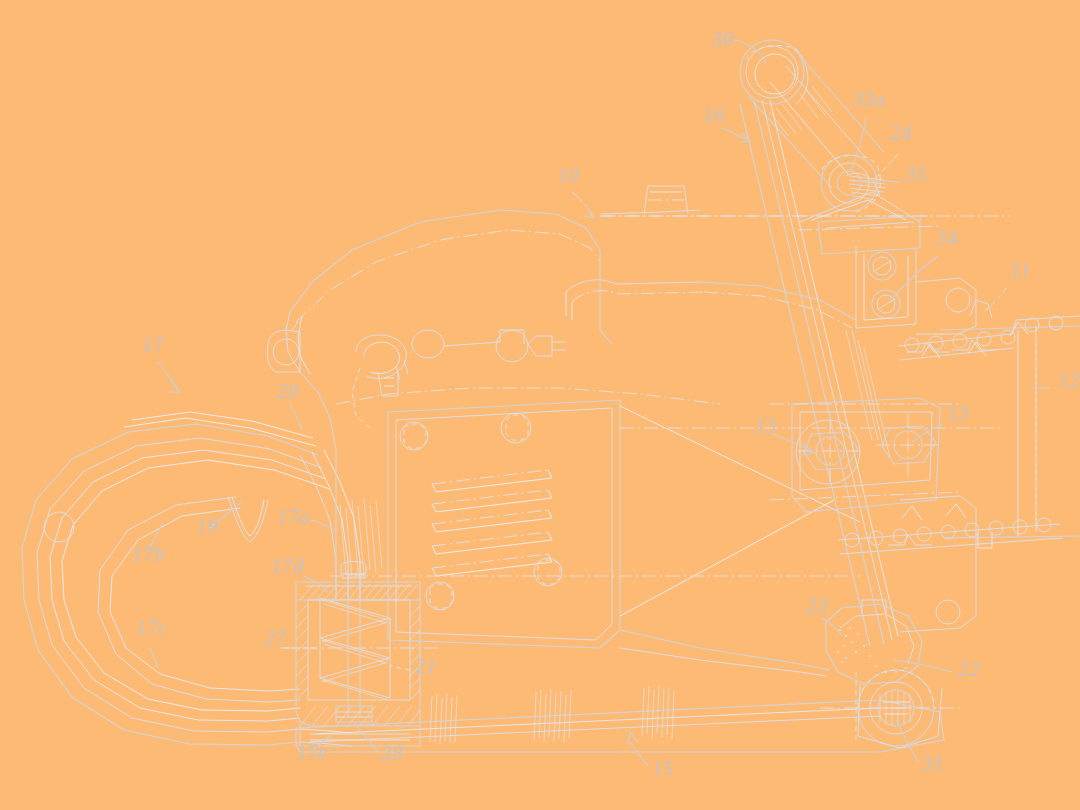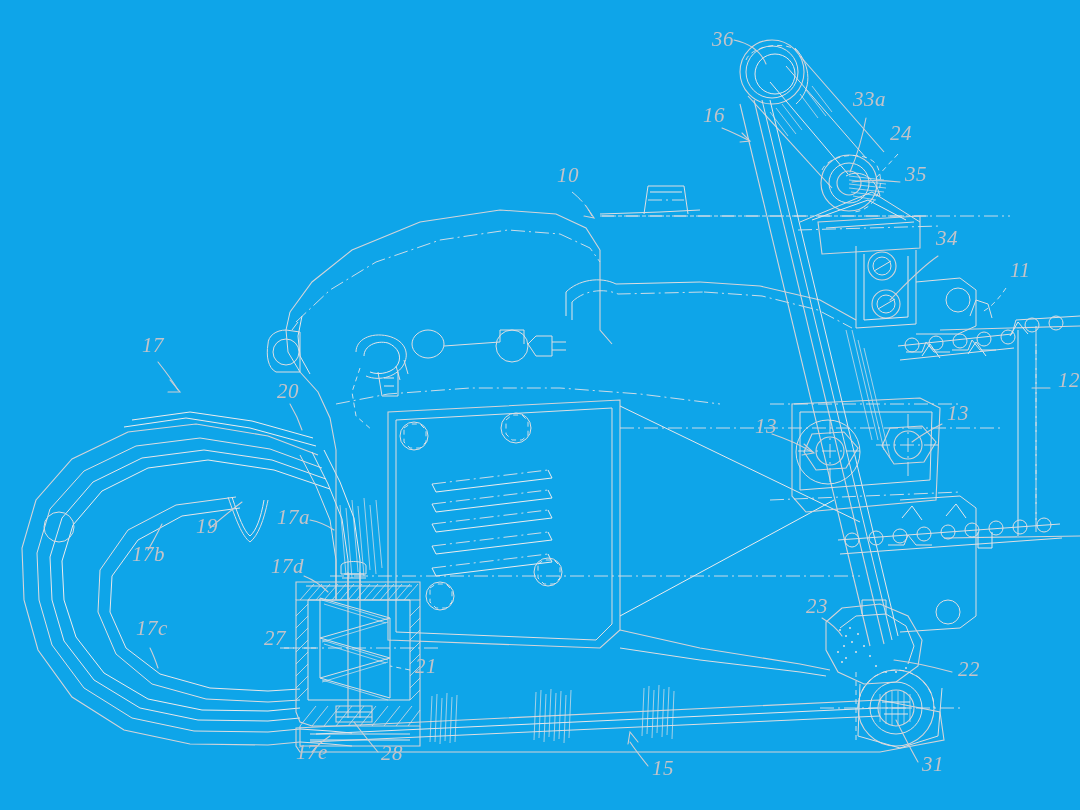--- a/index.html
+++ b/index.html
@@ -10,21 +10,21 @@
   body {
     width: 1080px;
     height: 810px;
     overflow: hidden;
     font-family: "Liberation Sans", sans-serif;
   }
   #figure-root {
     position: relative;
     width: 1080px;
     height: 810px;
-    background: #0ea5e9;
+    background: #fdba74;
   }
   #patent-svg {
     position: absolute;
     left: 0; top: 0;
     width: 1080px;
     height: 810px;
     display: block;
   }
   
   .ln        { fill: none; stroke: #dedee1; stroke-width: 1; }

